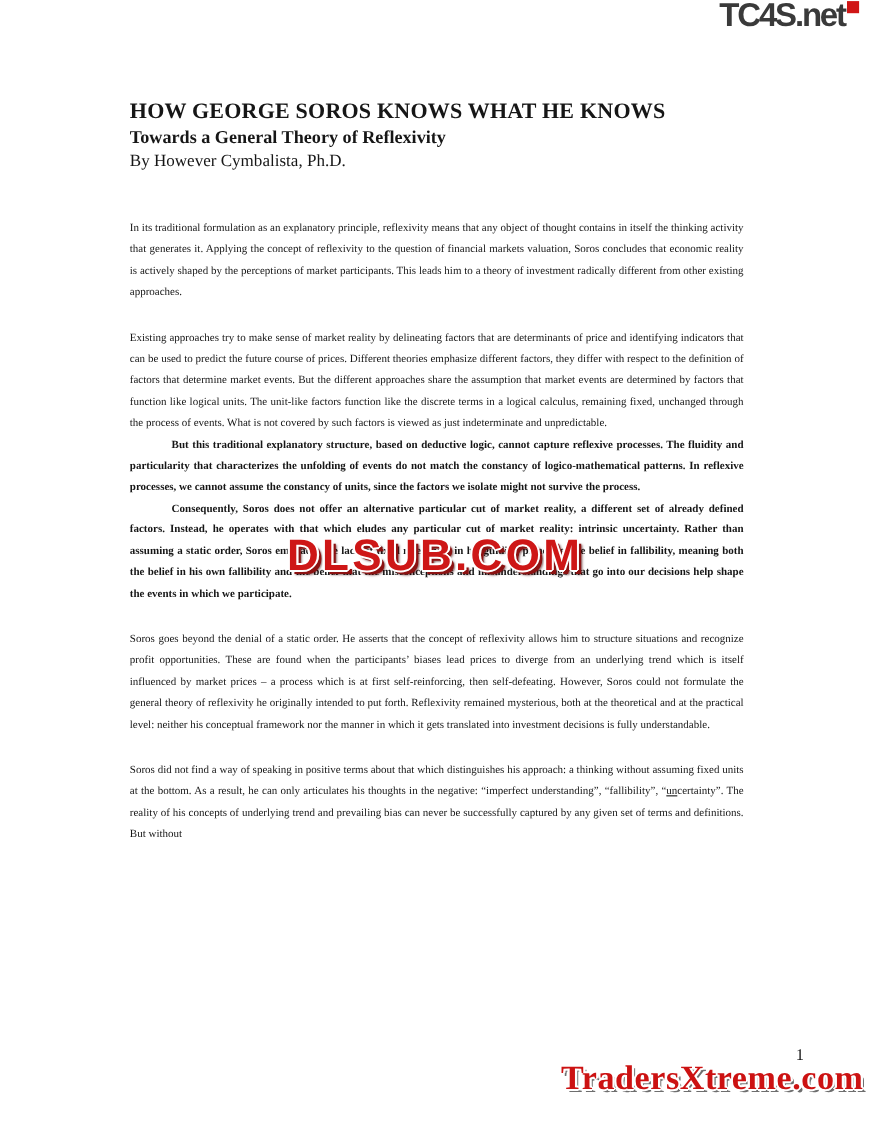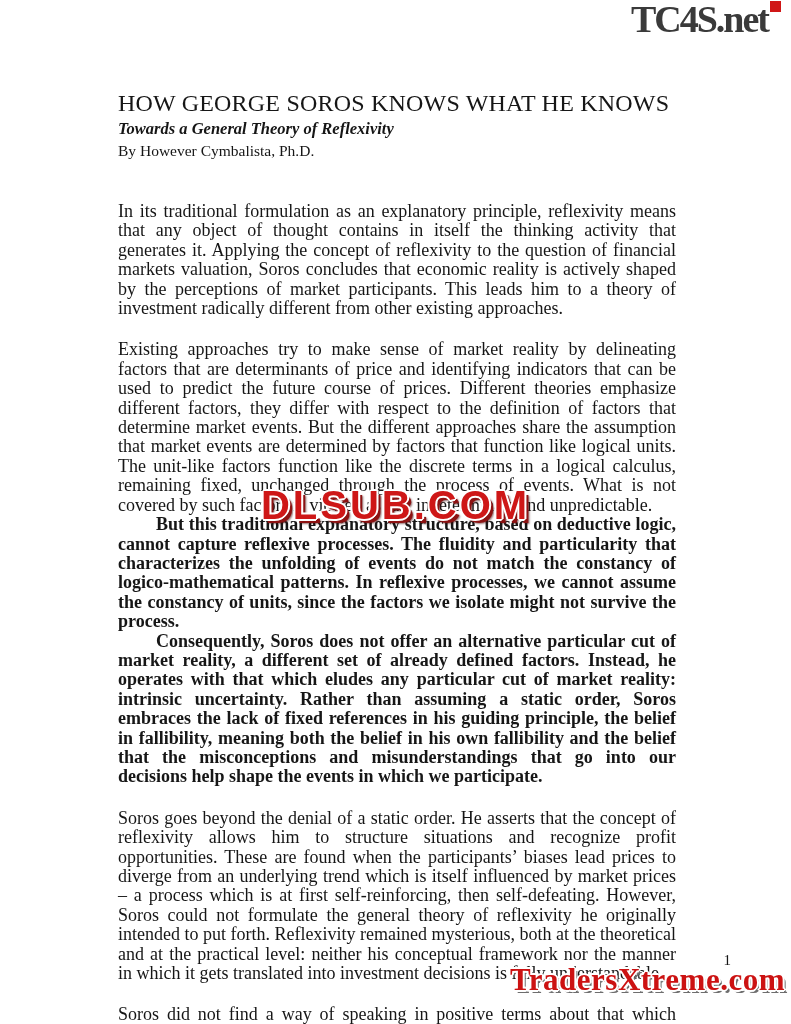--- a/index.html
+++ b/index.html
@@ -15,23 +15,23 @@
     overflow: hidden;
     font-family: "Liberation Serif", serif;
     color: #161616;
   }
 
   
   .wm-top {
     position: absolute;
     top: 0px;
     right: 10px;
-    font-family: Liberation Serif, serif;
+    font-family: Liberation Sans, sans-serif;
     font-weight: bold;
-    font-size: 38px;
+    font-size: 30px;
     letter-spacing: -2px;
     color: #3a3a3a;
     line-height: 1;
     white-space: nowrap;
   }
   .red-sq {
     display: inline-block;
     width: 11px;
     height: 11px;
     background: #d01616;
@@ -41,37 +41,36 @@
   }
 
   
   .content {
     position: absolute;
     left: 118px;
     top: 90px;
     width: 558px;
   }
   .title {
-    font-size: 24px;
-    font-weight: normal;
+    font-size: 20px;
+    font-weight: bold;
     margin: 0;
     letter-spacing: 0.2px;
   }
   .subtitle {
     font-size: 16.5px;
     font-weight: bold;
-    font-style: italic;
     margin: 2px 0 0 0;
   }
   .byline {
     font-size: 15.5px;
     margin: 3px 0 0 0;
   }
   .para {
-    font-size: 18px;
+    font-size: 10px;
     line-height: 19.4px;
     text-align: justify;
     margin: 0;
   }
   .first {
     margin-top: 42px;
   }
   .gap {
     margin-top: 22px;
   }

